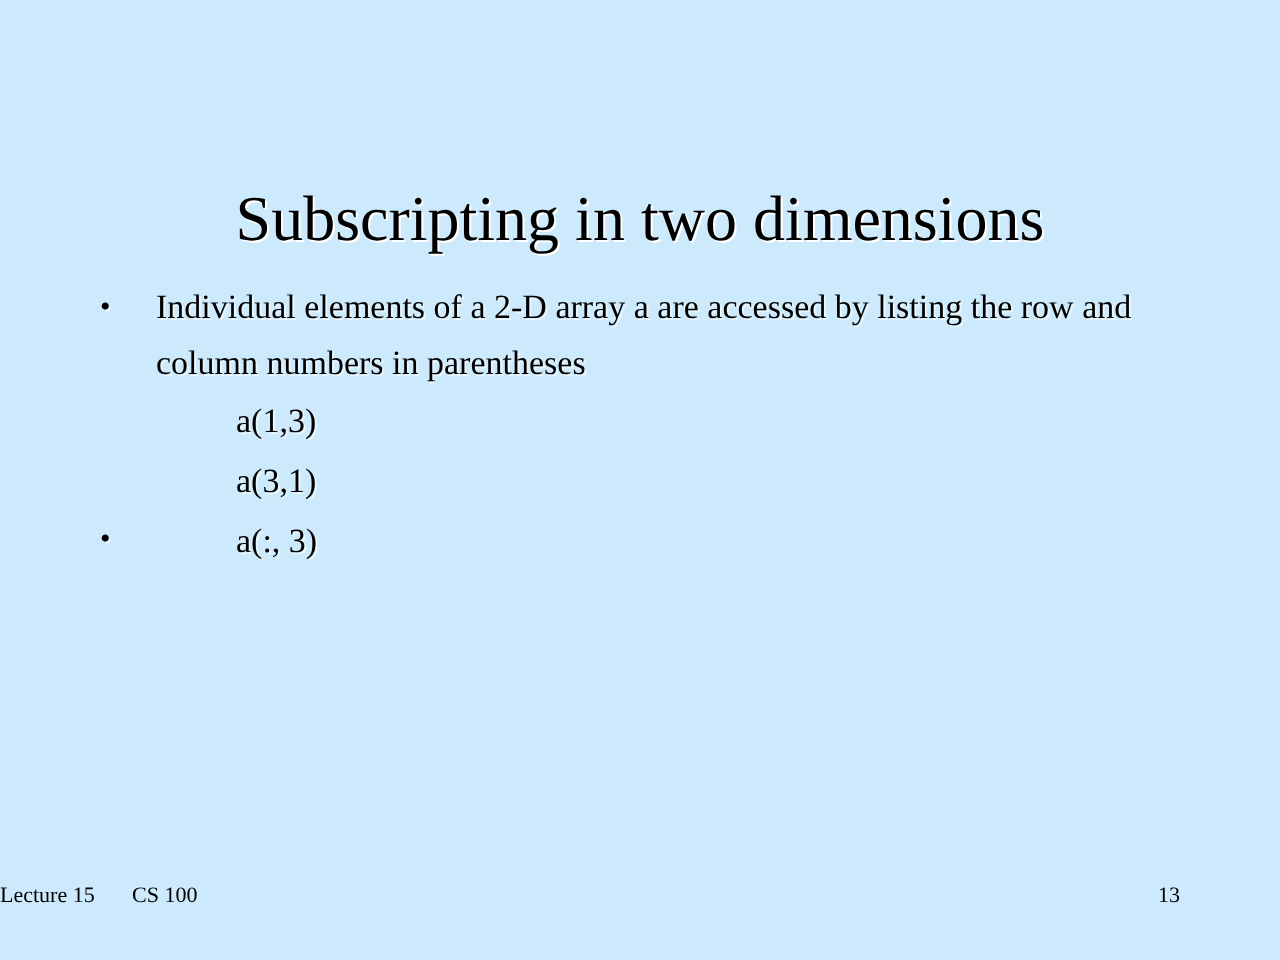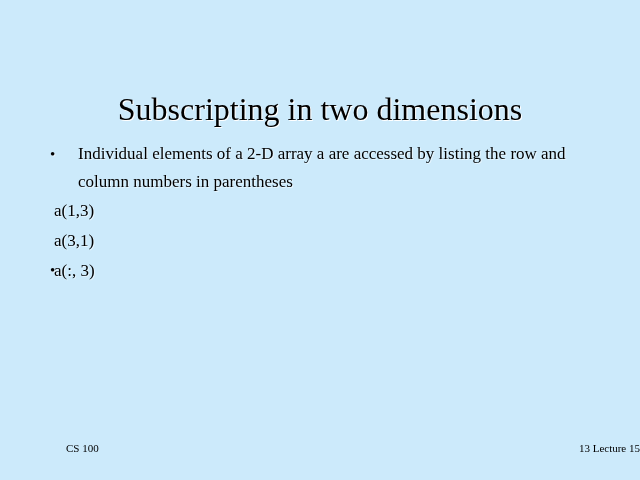--- a/index.html
+++ b/index.html
@@ -49,42 +49,42 @@
   }
   .bullet-marker {
     position: absolute;
     left: 50px;
     top: 0;
     font-size: 15px;
     line-height: 28px;
     color: #000000;
   }
   .code-line {
-    padding-left: 54px;
+    padding-left: 118px;
     font-size: 17px;
     line-height: 30px;
     color: #000000;
     text-shadow: 1px 1px 0 rgba(255,255,255,0.55);
   }
   #footer {
     position: absolute;
     left: 0;
     top: 440px;
     width: 640px;
     height: 20px;
   }
   .footer-cell {
     position: absolute;
     top: 0;
     font-size: 11px;
     line-height: 16px;
     color: #000000;
   }
   #footer-left   { left: 66px; }
-  #footer-center { left: 0; width: 640px; text-align: right; }
+  #footer-center { left: 0; width: 640px; text-align: left; }
   #footer-right  { left: 0; width: 590px; text-align: right; }
 </style>
 </head>
 <body>
 
 <div id="slide">
 
   <div id="slide-title">Subscripting in two dimensions</div>
 
   <div id="body-content">

